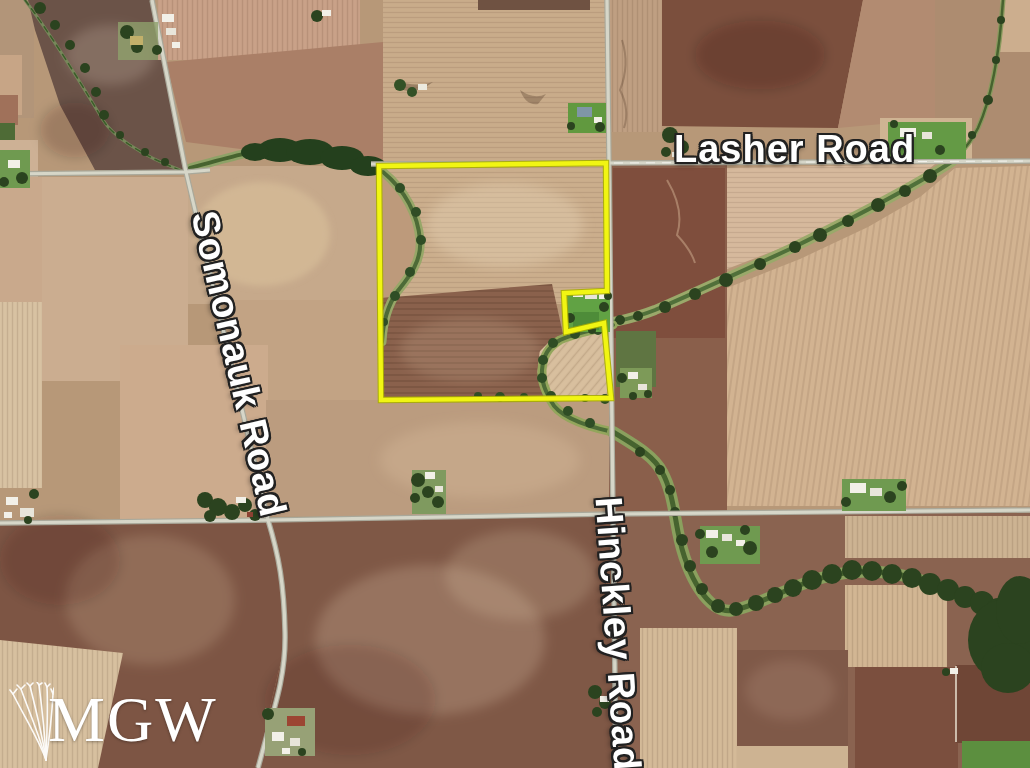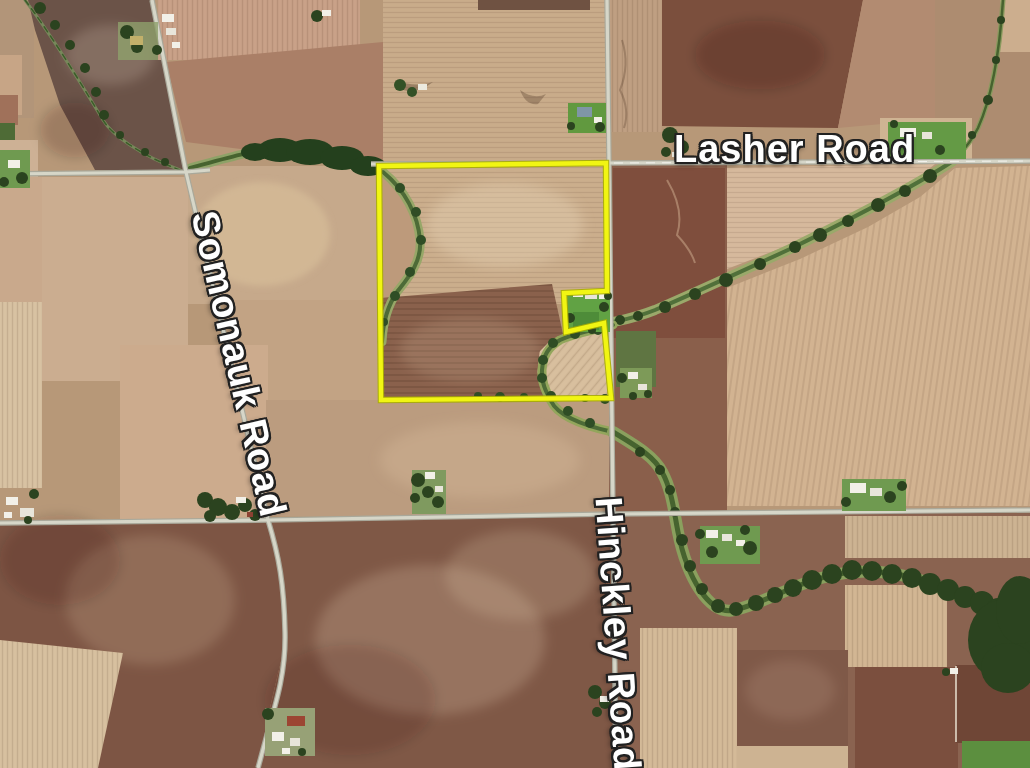--- a/index.html
+++ b/index.html
@@ -424,14 +424,28 @@
   <g>
     <polygon points="379,166 606,163 607,291 564,293 566,332 604,323 611,398 381,400" fill="none" stroke="#a8ad00" stroke-width="6.5" stroke-linejoin="miter" opacity="0.9"></polygon>
     <polygon points="379,166 606,163 607,291 564,293 566,332 604,323 611,398 381,400" fill="none" stroke="#f1f513" stroke-width="4.4" stroke-linejoin="miter"></polygon>
   </g>
 </svg>
 
 <div class="road-label" id="lbl-lasher">Lasher Road</div>
 <div class="road-label" id="lbl-somonauk">Somonauk Road</div>
 <div class="road-label" id="lbl-hinckley">Hinckley Road</div>
 
-
+<div class="logo">
+  <svg class="wheat" width="48" height="80" viewBox="0 0 48 80">
+    <g stroke="#ffffff" stroke-width="1.6" fill="none" opacity="0.93" stroke-linecap="round">
+      <path d="M40,78 C34,60 18,34 7,12"></path>
+      <path d="M40,78 C35,58 24,32 15,7"></path>
+      <path d="M40,78 C37,56 30,28 24,4"></path>
+      <path d="M40,78 C39,54 36,26 33,3"></path>
+      <path d="M40,78 C41,54 42,26 41,5"></path>
+      <path d="M40,78 C43,58 46,32 47,12"></path>
+      <path d="M7,12 l-3,-4 M7,12 l4,-5 M15,7 l-4,-4 M15,7 l4,-4 M24,4 l-3,-3 M24,4 l3,-3 M33,3 l-2,-3 M33,3 l3,-2 M41,5 l-2,-4 M41,5 l3,-3 M47,12 l-2,-5 M47,12 l1,-6"></path>
+    </g>
+  </svg>
+  <span class="word">MGW</span>
 </div>
 
+</div>
+
 </body></html>

